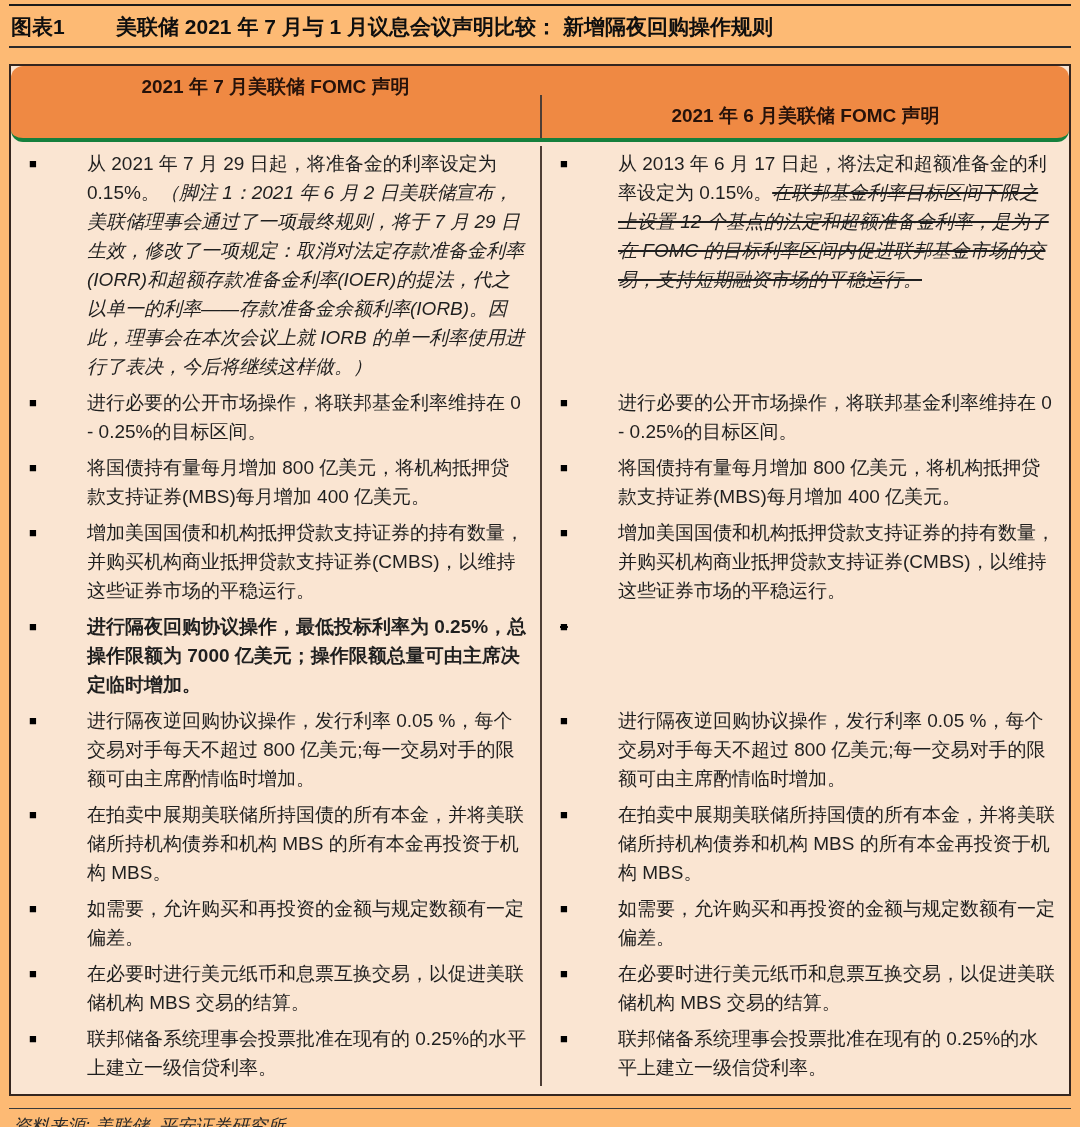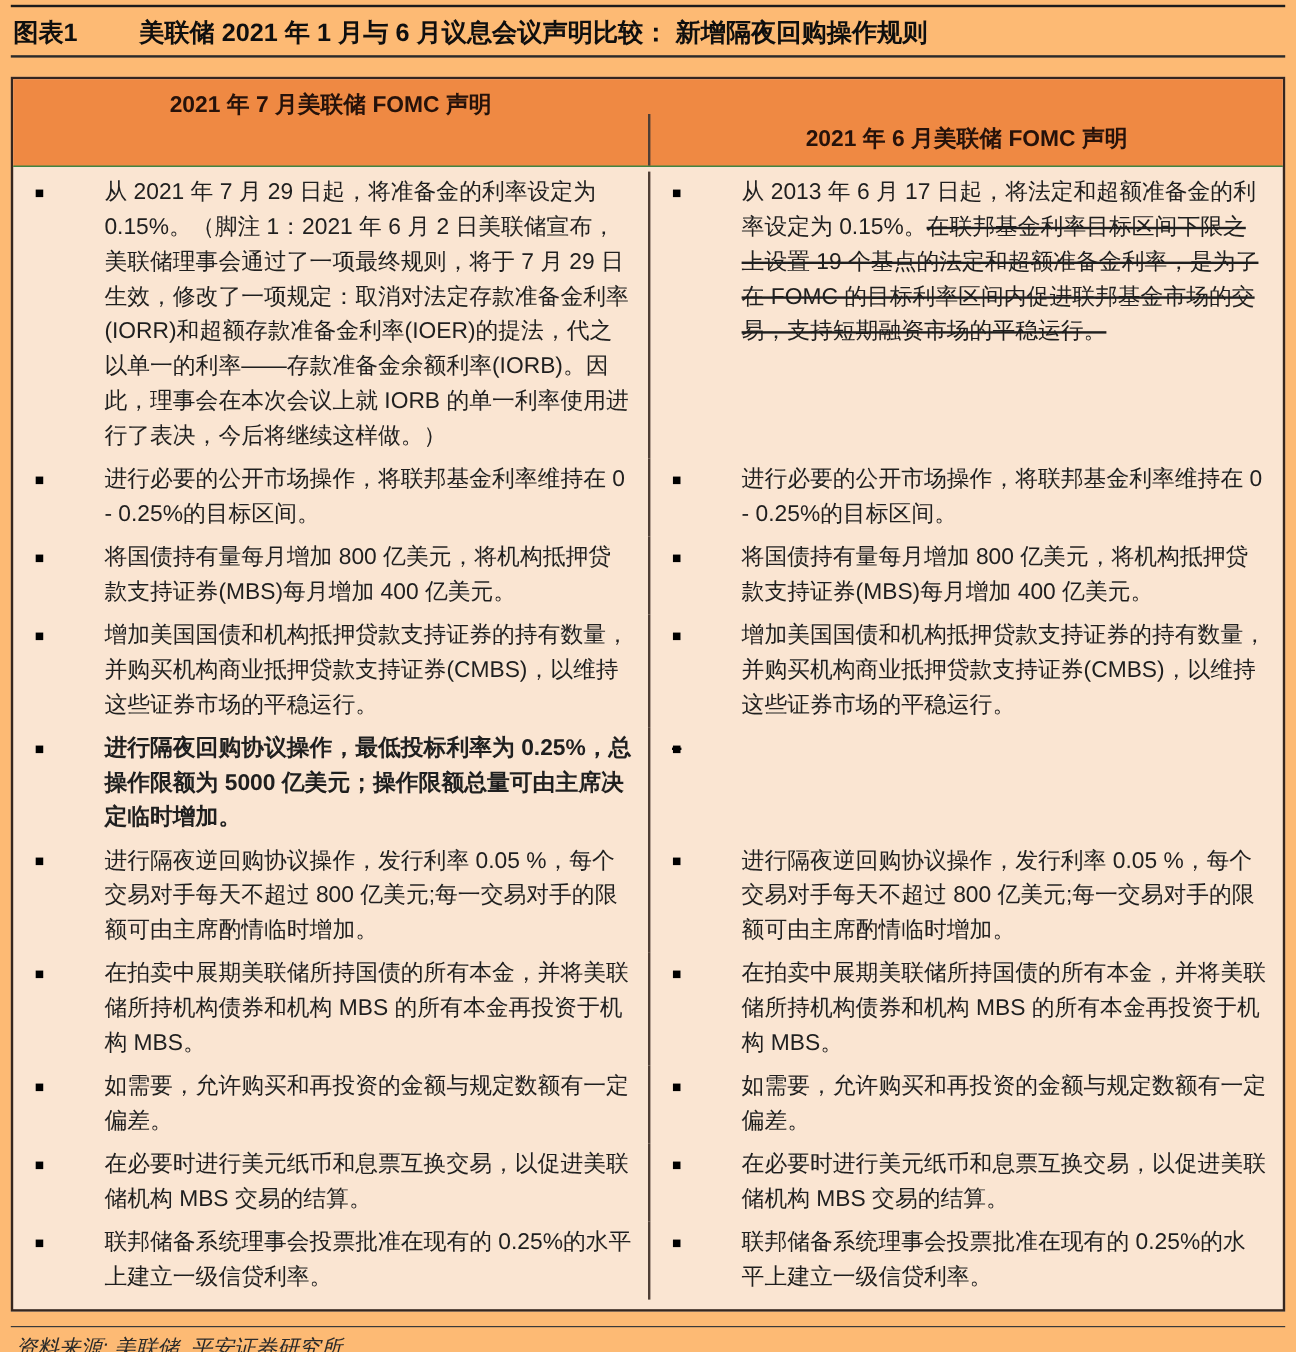--- a/index.html
+++ b/index.html
@@ -20,58 +20,59 @@
   .title-rule { border-top:2px solid #2a2a2a; }
 
   .cmp-table {
     margin-top:16px;
     border:2px solid #35261f;
     background:#fae5d2;
   }
   .thead {
     display:grid; grid-template-columns:1fr 1fr;
     background:#ef8943;
-    border-bottom:1px solid #15803d;
+    border-bottom:4px solid #15803d;
+    border-radius:12px;
   }
   .th {
     text-align:center; font-weight:bold; font-size:19px;
     padding:8px 4px 9px 4px; color:#26120a;
   }
   .th.right { border-left:2px solid #4e3e35;margin-top:29px; }
 
   .tbody { padding:4px 0 8px 0; }
   .trow { display:grid; grid-template-columns:1fr 1fr; }
   .cell { display:flex; padding:3px 12px 4px 18px; }
   .cell.right { border-left:2px solid #4e3e35; }
   .bullet {
     flex:0 0 58px; font-size:13px; line-height:29px; color:#000000;
     letter-spacing:0;
   }
   .ctext { flex:1; font-size:19px; line-height:29px; margin:0; color:#1f1f1f; }
-  .em { }
+  .em { font-style:italic; }
   .bold { font-weight:bold; }
   .strike { text-decoration:line-through; text-decoration-thickness:1.5px; }
 
   .footer { margin-top:12px; }
   .footer-rule { border-top:1.5px solid #3a3a3a; }
   .source-line {
     font-style:italic; font-size:18px; color:#2a2a2a;
     padding:5px 4px 6px 4px;
   }
 </style>
 </head>
 <body>
 
 <div class="page">
 
   <div class="top-rule"></div>
 
   <div class="fig-title-row">
     <span class="fig-label">图表1</span>
-    <span class="fig-title">美联储 2021 年 1 月与 6 月议息会议声明比较： 新增隔夜回购操作规则</span>
+    <span class="fig-title">美联储 2021 年 7 月与 1 月议息会议声明比较： 新增隔夜回购操作规则</span>
   </div>
 
   <div class="title-rule"></div>
 
   <div class="cmp-table">
 
     <div class="thead">
       <div class="th left">2021 年 7 月美联储 FOMC 声明</div>
       <div class="th right">2021 年 6 月美联储 FOMC 声明</div>
     </div>
@@ -81,21 +82,21 @@
       <div class="trow">
         <div class="cell left">
           <span class="bullet">■</span>
           <p class="ctext">
             <span>从 2021 年 7 月 29 日起，将准备金的利率设定为 0.15%。</span><span class="em">（脚注 1：2021 年 6 月 2 日美联储宣布，美联储理事会通过了一项最终规则，将于 7 月 29 日生效，修改了一项规定：取消对法定存款准备金利率(IORR)和超额存款准备金利率(IOER)的提法，代之以单一的利率——存款准备金余额利率(IORB)。因此，理事会在本次会议上就 IORB 的单一利率使用进行了表决，今后将继续这样做。）</span>
           </p>
         </div>
         <div class="cell right">
           <span class="bullet">■</span>
           <p class="ctext">
-            <span>从 2013 年 6 月 17 日起，将法定和超额准备金的利率设定为 0.15%。</span><span class="em strike">在联邦基金利率目标区间下限之上设置 19 个基点的法定和超额准备金利率，是为了在 FOMC 的目标利率区间内促进联邦基金市场的交易，支持短期融资市场的平稳运行。</span>
+            <span>从 2013 年 6 月 17 日起，将法定和超额准备金的利率设定为 0.15%。</span><span class="em strike">在联邦基金利率目标区间下限之上设置 12 个基点的法定和超额准备金利率，是为了在 FOMC 的目标利率区间内促进联邦基金市场的交易，支持短期融资市场的平稳运行。</span>
           </p>
         </div>
       </div>
 
       <div class="trow">
         <div class="cell left">
           <span class="bullet">■</span>
           <p class="ctext">进行必要的公开市场操作，将联邦基金利率维持在 0 - 0.25%的目标区间。</p>
         </div>
         <div class="cell right">
@@ -122,21 +123,21 @@
         </div>
         <div class="cell right">
           <span class="bullet">■</span>
           <p class="ctext">增加美国国债和机构抵押贷款支持证券的持有数量，并购买机构商业抵押贷款支持证券(CMBS)，以维持这些证券市场的平稳运行。</p>
         </div>
       </div>
 
       <div class="trow">
         <div class="cell left">
           <span class="bullet">■</span>
-          <p class="ctext bold">进行隔夜回购协议操作，最低投标利率为 0.25%，总操作限额为 5000 亿美元；操作限额总量可由主席决定临时增加。</p>
+          <p class="ctext bold">进行隔夜回购协议操作，最低投标利率为 0.25%，总操作限额为 7000 亿美元；操作限额总量可由主席决定临时增加。</p>
         </div>
         <div class="cell right">
           <span class="bullet strike">■</span>
         </div>
       </div>
 
       <div class="trow">
         <div class="cell left">
           <span class="bullet">■</span>
           <p class="ctext">进行隔夜逆回购协议操作，发行利率 0.05 %，每个交易对手每天不超过 800 亿美元;每一交易对手的限额可由主席酌情临时增加。</p>

